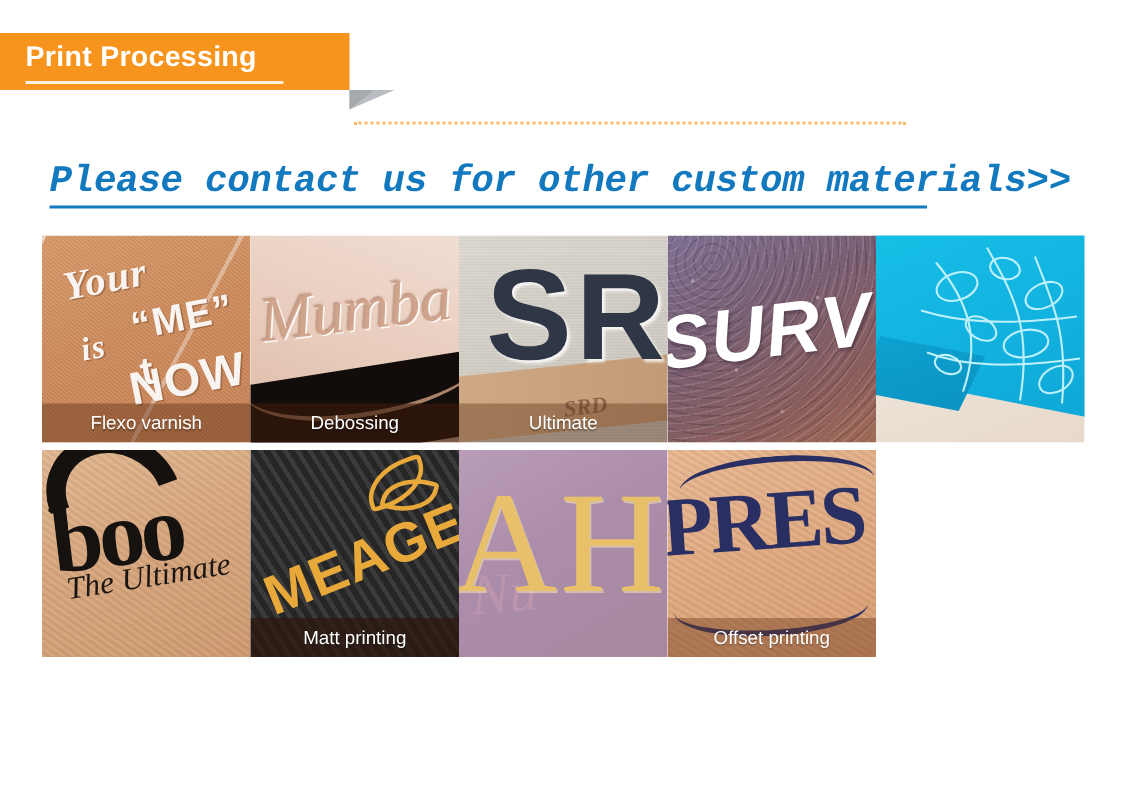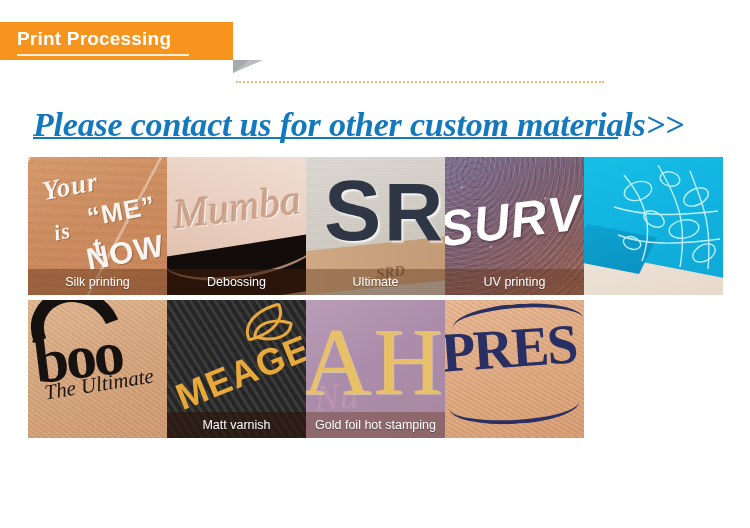--- a/index.html
+++ b/index.html
@@ -78,27 +78,27 @@
     right: 8px;
     height: 0;
     border-top: 2px dotted #f7b766;
   }
 
   
   .headline {
     position: absolute;
     left: 33px;
     top: 106px;
-    font-size: 34px;
+    font-size: 25px;
     font-weight: bold;
     font-style: italic;
     color: #1279bf;
     white-space: nowrap;
     letter-spacing: -0.2px;
-    font-family: Liberation Serif, serif;
+    font-family: Liberation Mono, monospace;
     cursor: pointer;
   }
   .headline-underline {
     position: absolute;
     left: 33px;
     top: 137px;
     width: 585px;
     height: 2px;
     background: #1279bf;
   }
@@ -455,21 +455,21 @@
 
   <div class="grid-row">
 
     <div class="tile">
       <div class="tile-art art-flexo">
         <div class="flexo-txt flexo-t1">Your</div>
         <div class="flexo-txt flexo-t2">“ME” t</div>
         <div class="flexo-txt flexo-t3">is</div>
         <div class="flexo-txt flexo-t4">NOW</div>
       </div>
-      <div class="tile-caption" style="background:rgba(90,45,20,0.42)">Silk printing</div>
+      <div class="tile-caption" style="background:rgba(90,45,20,0.42)">Flexo varnish</div>
     </div>
 
     <div class="tile">
       <div class="tile-art art-emboss">
         <div class="emboss-dark"></div>
         <div class="emboss-script">Mumba</div>
         <div class="emboss-swoosh"></div>
       </div>
       <div class="tile-caption" style="background:rgba(60,28,12,0.62)">Debossing</div>
     </div>
@@ -481,21 +481,20 @@
         <div class="deboss-letter deboss-r">R</div>
         <div class="deboss-mini">SRD</div>
       </div>
       <div class="tile-caption" style="background:rgba(90,50,25,0.40)">Ultimate</div>
     </div>
 
     <div class="tile">
       <div class="tile-art art-uv">
         <div class="uv-txt">SURVI</div>
       </div>
-      <div class="tile-caption" style="background:rgba(100,55,30,0.45)">UV printing</div>
     </div>
 
     <div class="tile">
       <div class="tile-art art-soft">
         <div class="soft-box-top"></div>
         <div class="soft-box-side"></div>
         <svg class="soft-lines" viewBox="0 0 139 138" preserveAspectRatio="none">
           <g fill="none" stroke="#bdf0fb" stroke-width="1.4">
             <ellipse cx="54" cy="34" rx="14" ry="9" transform="rotate(-18 54 34)"></ellipse>
             <ellipse cx="86" cy="22" rx="10" ry="7" transform="rotate(12 86 22)"></ellipse>
@@ -525,34 +524,34 @@
         <div class="silk-sub">The Ultimate</div>
       </div>
     </div>
 
     <div class="tile">
       <div class="tile-art art-matt">
         <div class="matt-leaf"></div>
         <div class="matt-leaf2"></div>
         <div class="matt-txt">MEAGE</div>
       </div>
-      <div class="tile-caption" style="background:rgba(45,25,14,0.72)">Matt varnish</div>
+      <div class="tile-caption" style="background:rgba(45,25,14,0.72)">Matt printing</div>
     </div>
 
     <div class="tile">
       <div class="tile-art art-gold">
         <div class="gold-script">Nu</div>
         <div class="gold-txt">AHC</div>
       </div>
-      <div class="tile-caption" style="background:rgba(105,58,30,0.42)">Gold foil hot stamping</div>
     </div>
 
 
     <div class="tile">
       <div class="tile-art art-offset">
         <div class="offset-flourish of-f1"></div>
         <div class="offset-txt">PRES</div>
         <div class="offset-flourish of-f2"></div>
       </div>
+      <div class="tile-caption" style="background:rgba(110,58,28,0.42)">Offset printing</div>
     </div>
 
   </div>
 </div>
 
 </body></html>

